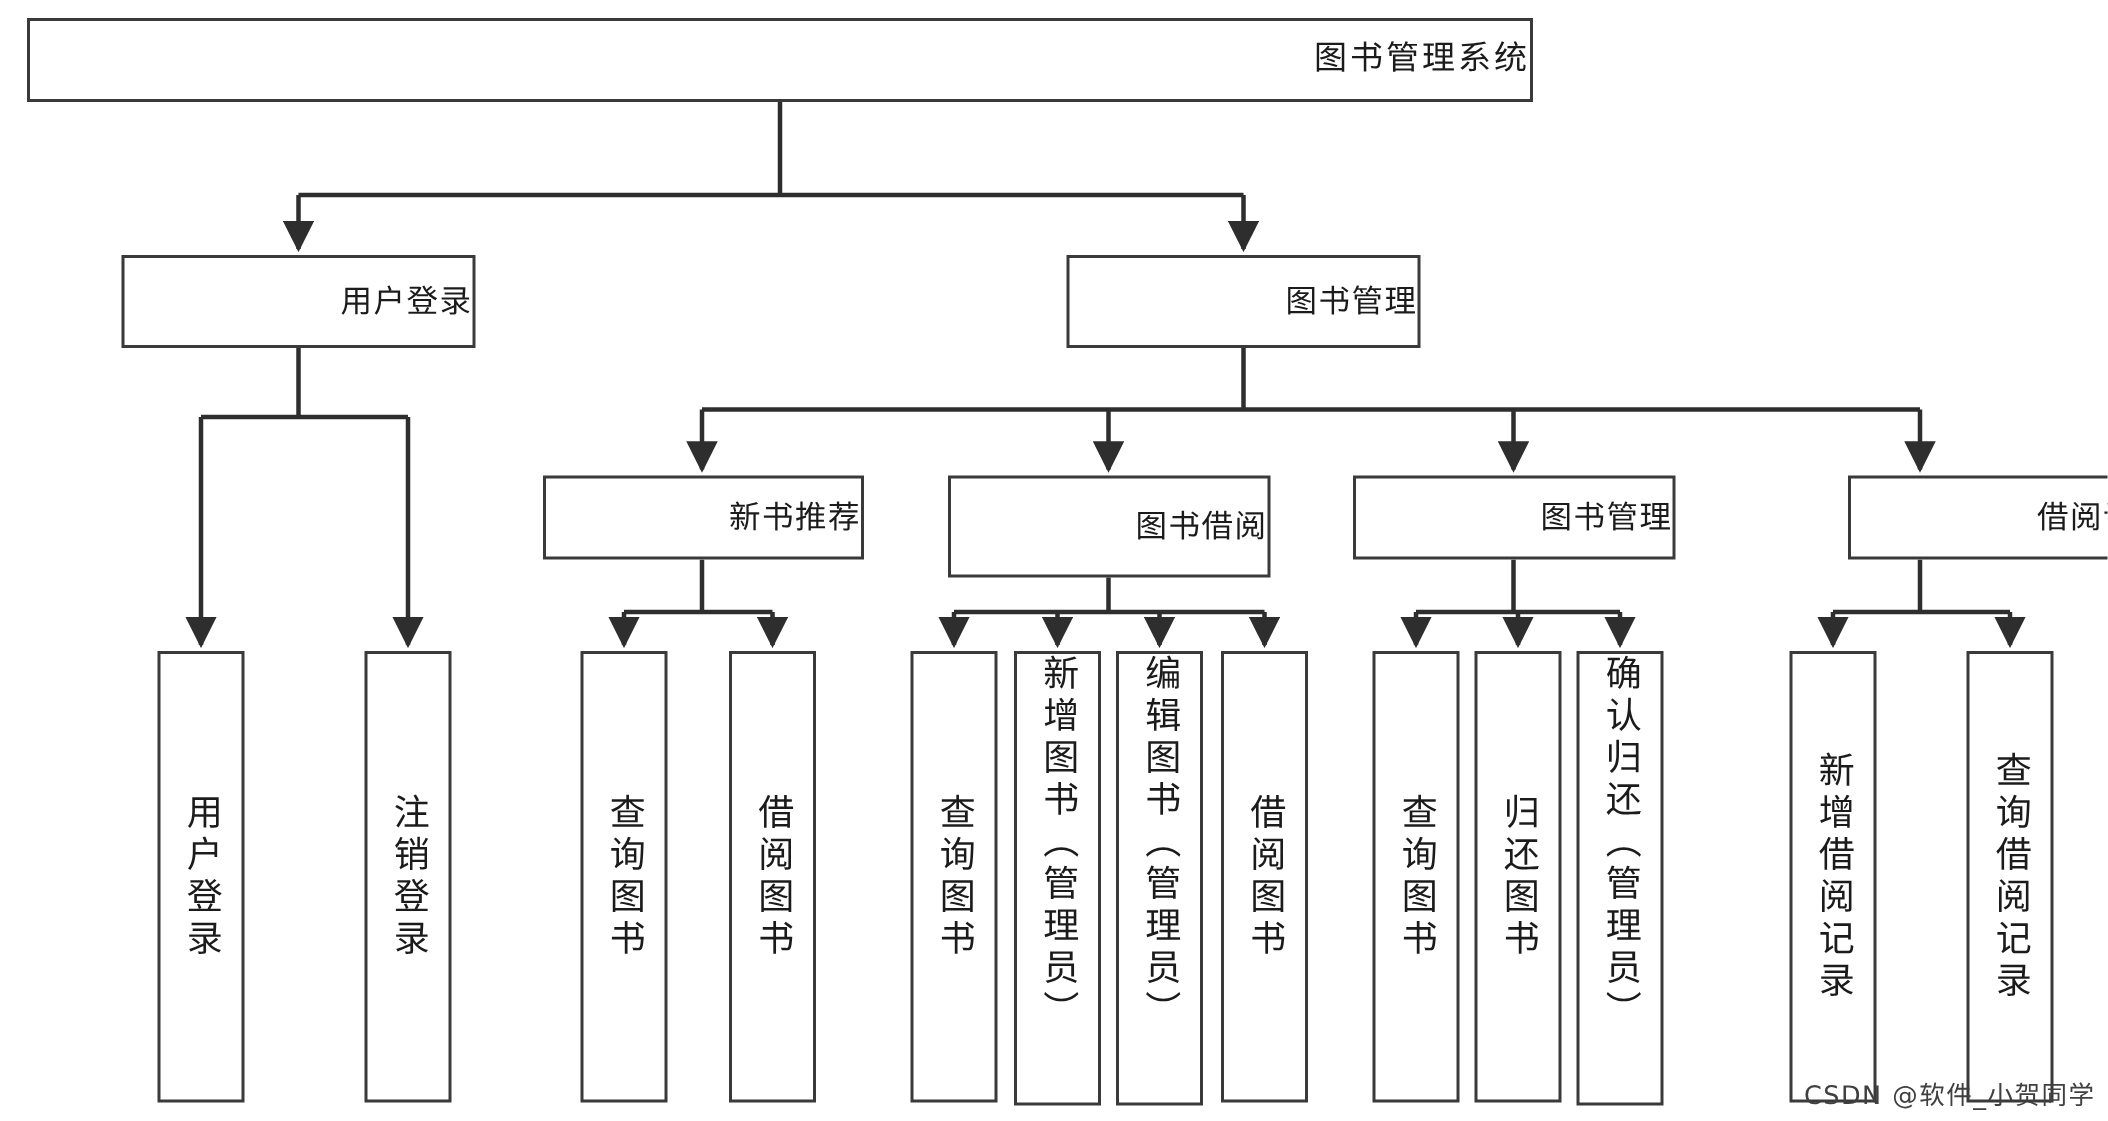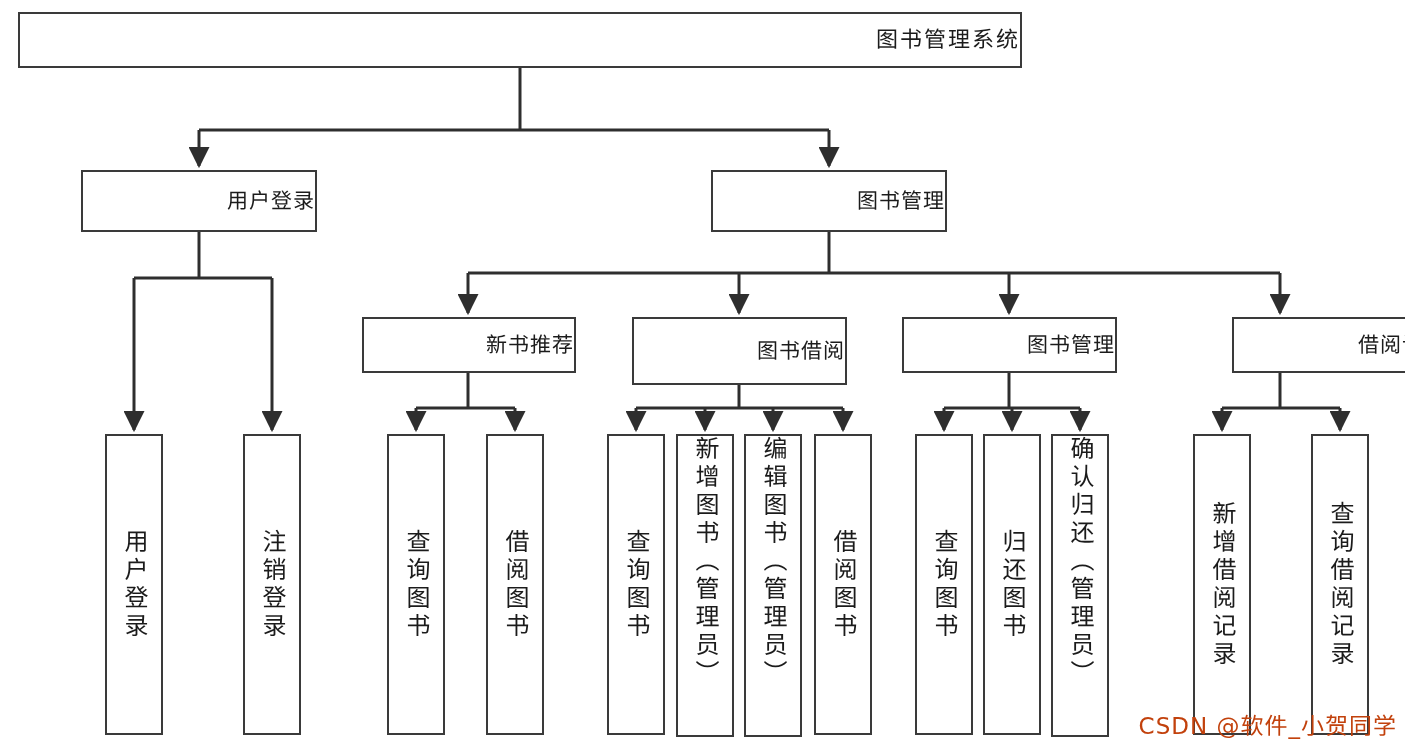--- a/index.html
+++ b/index.html
@@ -55,22 +55,22 @@
     text-orientation:upright;
     font-size:24px;
     letter-spacing:4px;
     line-height:1;
     margin:0 auto;
   }
   .node.v.mid .lbl{ margin-top:auto;margin-bottom:auto; }
   .watermark{
     position:absolute;
     right:8px;bottom:6px;
-    font-size:23px;
-    color:#c2410c;
+    font-size:17px;
+    color:#404040;
     letter-spacing:1px;
     white-space:nowrap;
     pointer-events:none;
   }
 </style>
 </head>
 <body>
 
 <div id="canvas">
 

